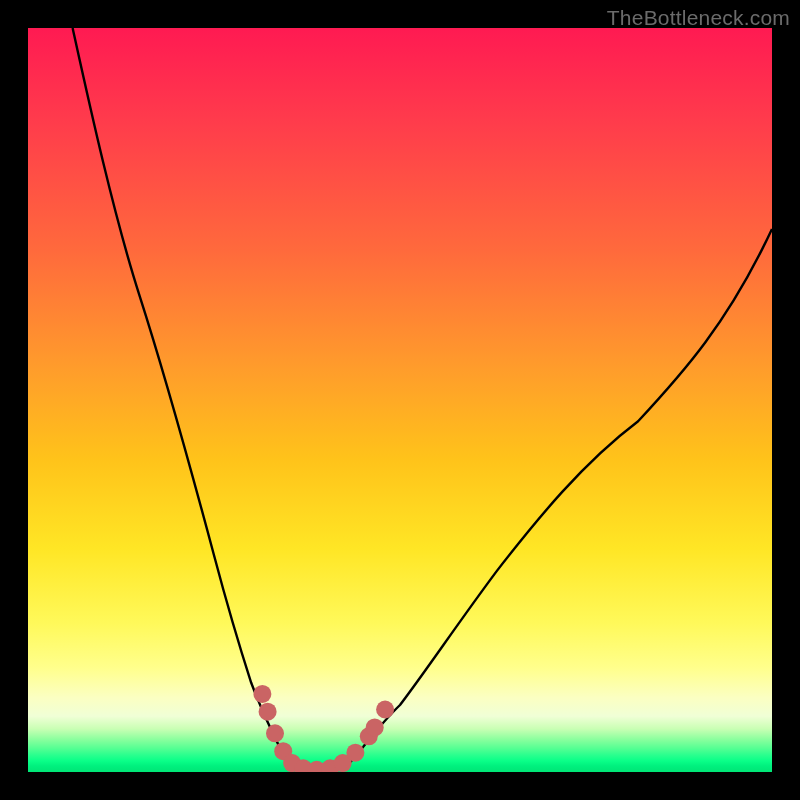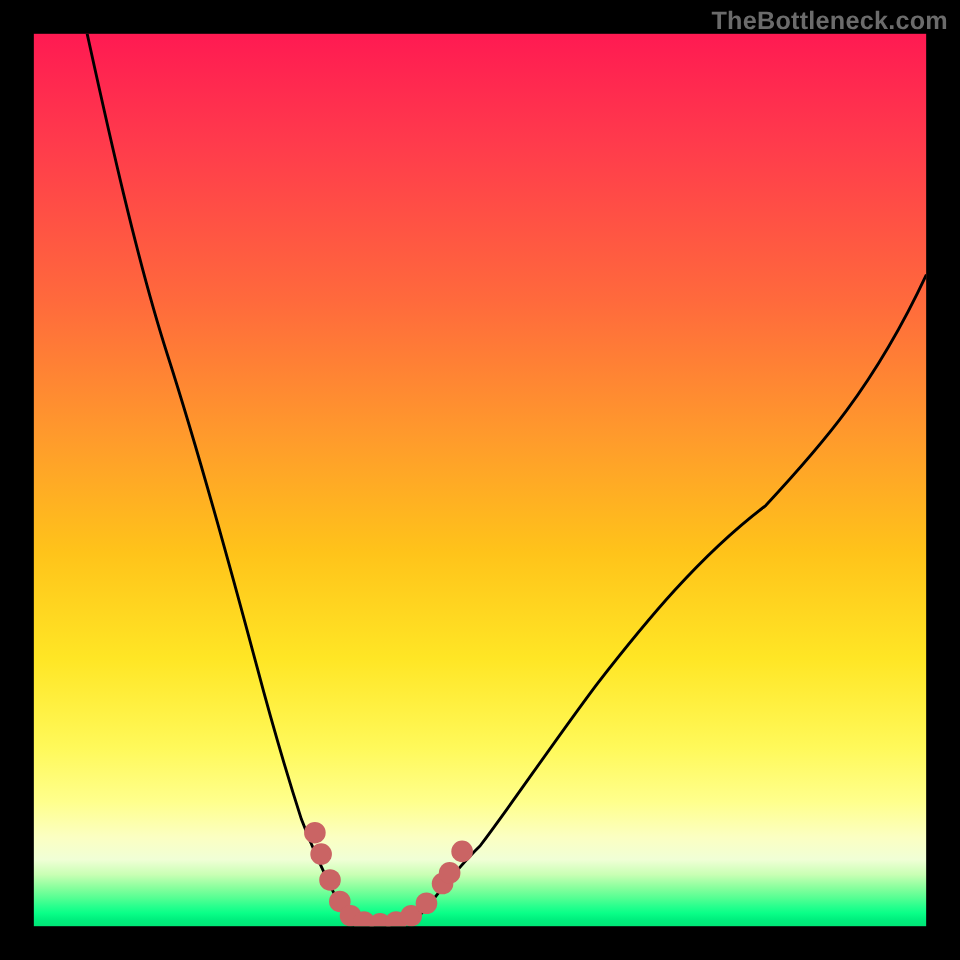--- a/index.html
+++ b/index.html
@@ -57,21 +57,20 @@
   }
   .watermark {
     position: absolute;
     top: 6px;
     right: 10px;
     color: #6b6b6b;
     font-size: 21px;
     letter-spacing: 0.2px;
     user-select: none;
     pointer-events: none;
-    font-weight: bold;
   }
 </style>
 </head>
 <body>
 
 <div class="frame">
   <div class="plot-area">
     <div class="gradient"></div>
     <svg class="curve" viewBox="0 0 744 744" preserveAspectRatio="none">
 

